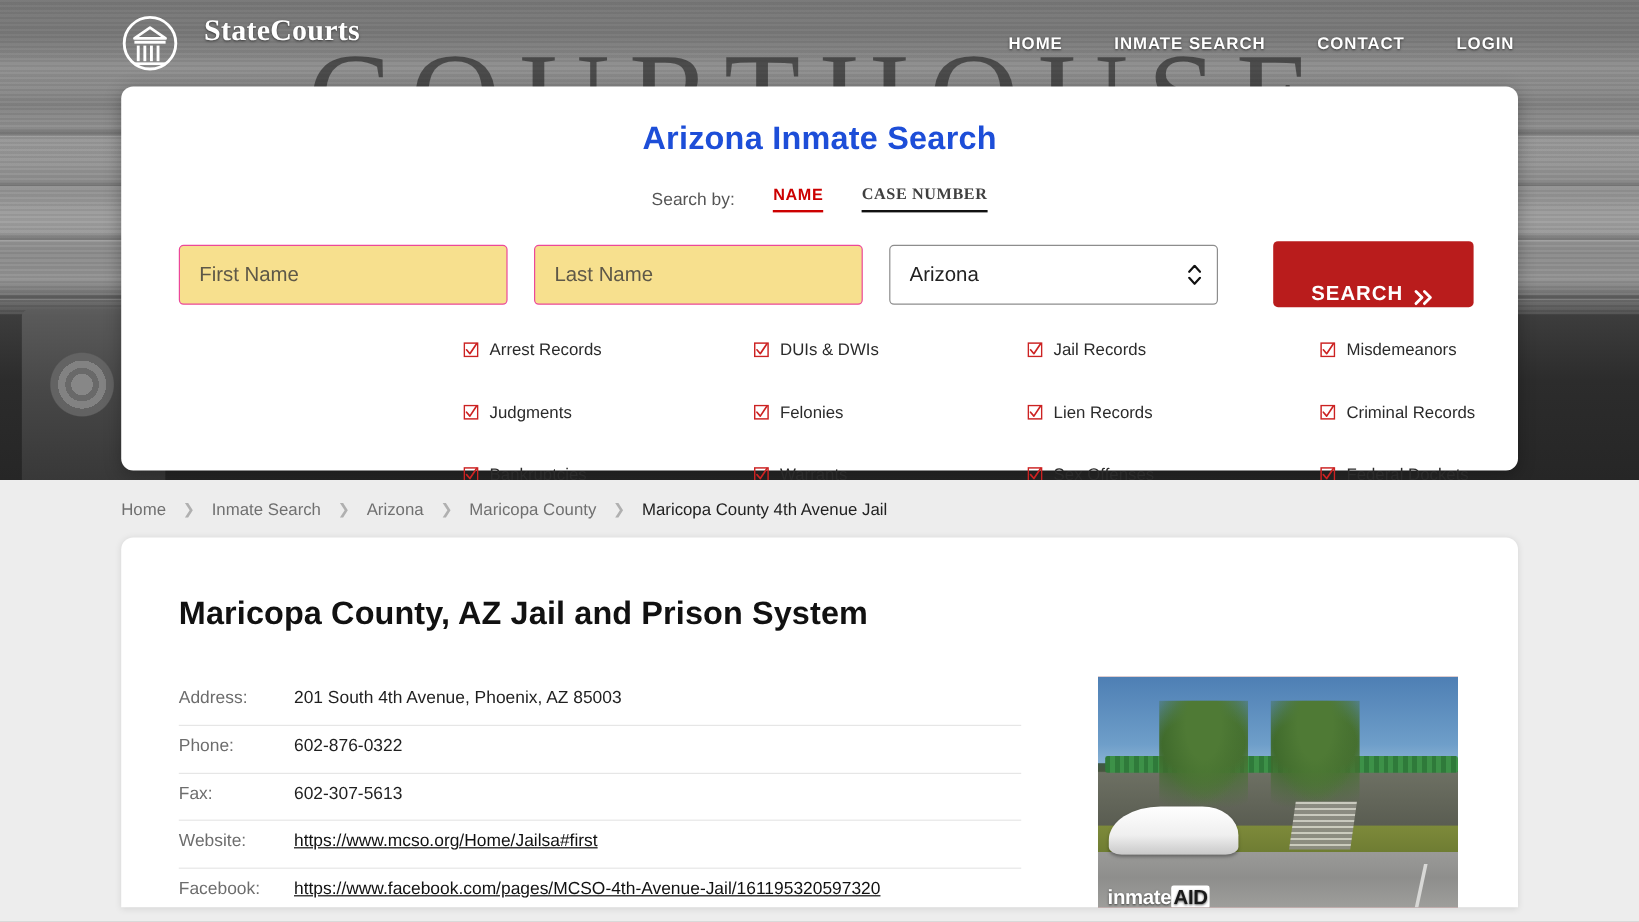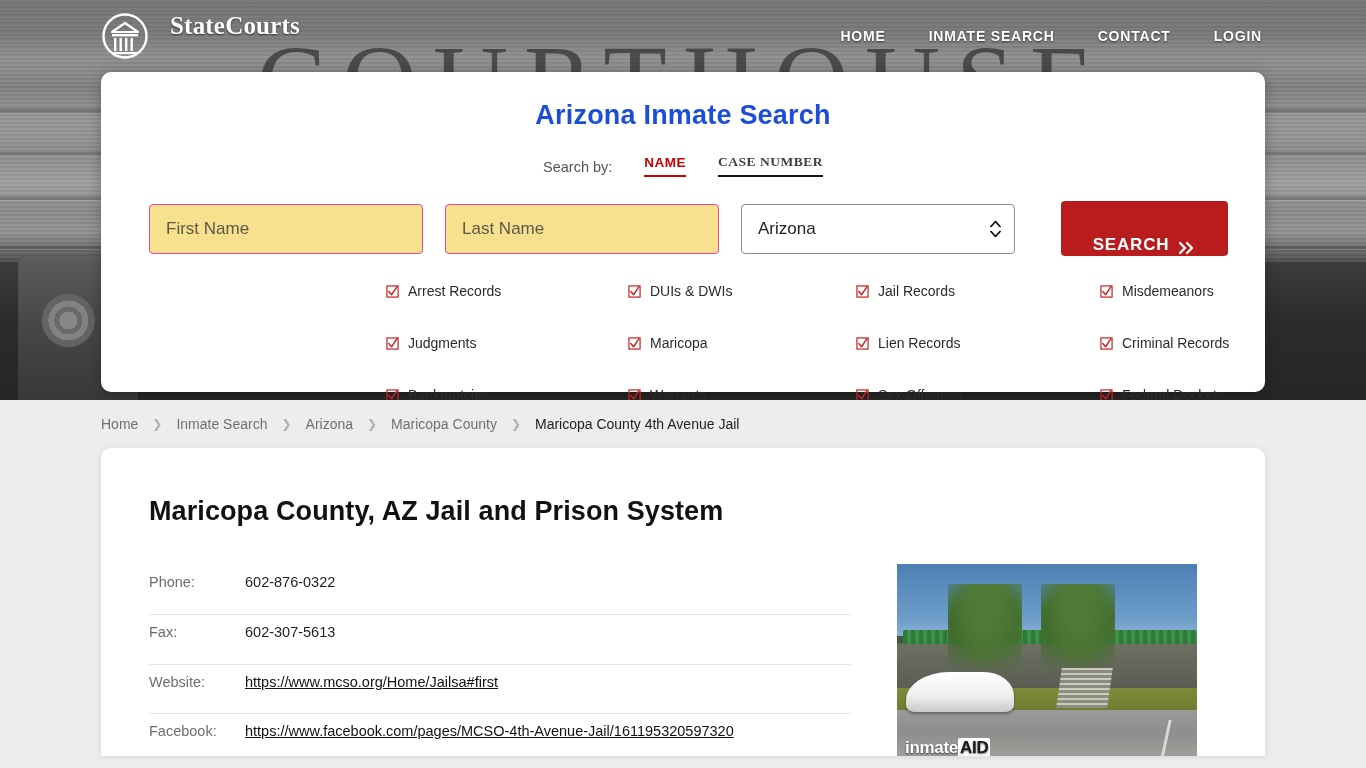--- a/index.html
+++ b/index.html
@@ -289,21 +289,21 @@
   }
   .info-table tr:first-child td { border-top: 1px solid transparent; }
   .info-table td.k { width: 96px; color: #6d6d6d; }
   .info-table td.v { color: #1f1f1f; }
   .info-table td.v a {
     color: #111111;
     text-decoration: underline;
     cursor: pointer;
   }
   .photo-wrap {
-    margin-left: 46px;
+    margin-left: 64px;
     width: 300px;
     height: 200px;
     position: relative;
     overflow: hidden;
     background: #7f1d1d;
   }
   .photo-sky {
     position: absolute; inset: 0;
     background: linear-gradient(180deg,#4e7fb4 0%, #6e9ec9 28%, #8fb6d6 38%, transparent 42%);
   }
@@ -471,21 +471,21 @@
             <rect x="1" y="1" width="12" height="12" fill="none" stroke="#cc2222" stroke-width="1.3"></rect>
             <path d="M3 7 L6 10.5 L12 1.5" fill="none" stroke="#cc2222" stroke-width="1.5" stroke-linecap="round" stroke-linejoin="round"></path>
           </svg>
         <span>Judgments</span>
       </label>
       <label class="check">
         <svg class="cbox" viewBox="0 0 14 14">
             <rect x="1" y="1" width="12" height="12" fill="none" stroke="#cc2222" stroke-width="1.3"></rect>
             <path d="M3 7 L6 10.5 L12 1.5" fill="none" stroke="#cc2222" stroke-width="1.5" stroke-linecap="round" stroke-linejoin="round"></path>
           </svg>
-        <span>Maricopa</span>
+        <span>Felonies</span>
       </label>
       <label class="check">
         <svg class="cbox" viewBox="0 0 14 14">
             <rect x="1" y="1" width="12" height="12" fill="none" stroke="#cc2222" stroke-width="1.3"></rect>
             <path d="M3 7 L6 10.5 L12 1.5" fill="none" stroke="#cc2222" stroke-width="1.5" stroke-linecap="round" stroke-linejoin="round"></path>
           </svg>
         <span>Lien Records</span>
       </label>
       <label class="check">
         <svg class="cbox" viewBox="0 0 14 14">
@@ -540,20 +540,24 @@
     <span class="current">Maricopa County 4th Avenue Jail</span>
   </div>
 </div>
 
 <div class="content-card">
   <div class="page-title">Maricopa County, AZ Jail and Prison System</div>
 
   <div class="body-row">
     <table class="info-table">
       <tbody>
+          <tr>
+        <td class="k">Address:</td>
+        <td class="v">201 South 4th Avenue, Phoenix, AZ 85003</td>
+      </tr>
       <tr>
         <td class="k">Phone:</td>
         <td class="v">602-876-0322</td>
       </tr>
       <tr>
         <td class="k">Fax:</td>
         <td class="v">602-307-5613</td>
       </tr>
       <tr>
         <td class="k">Website:</td>

